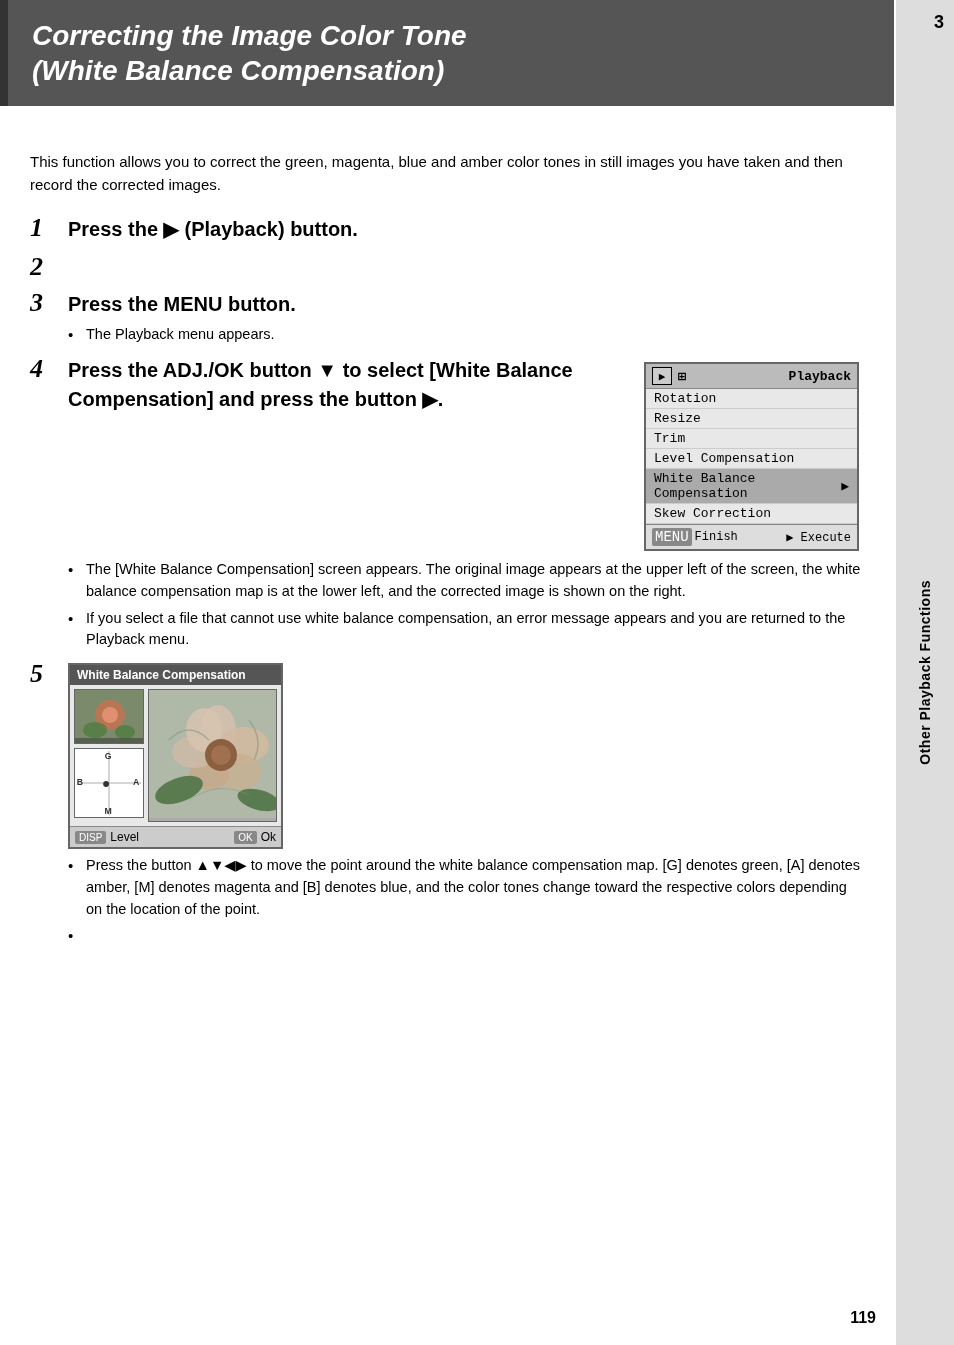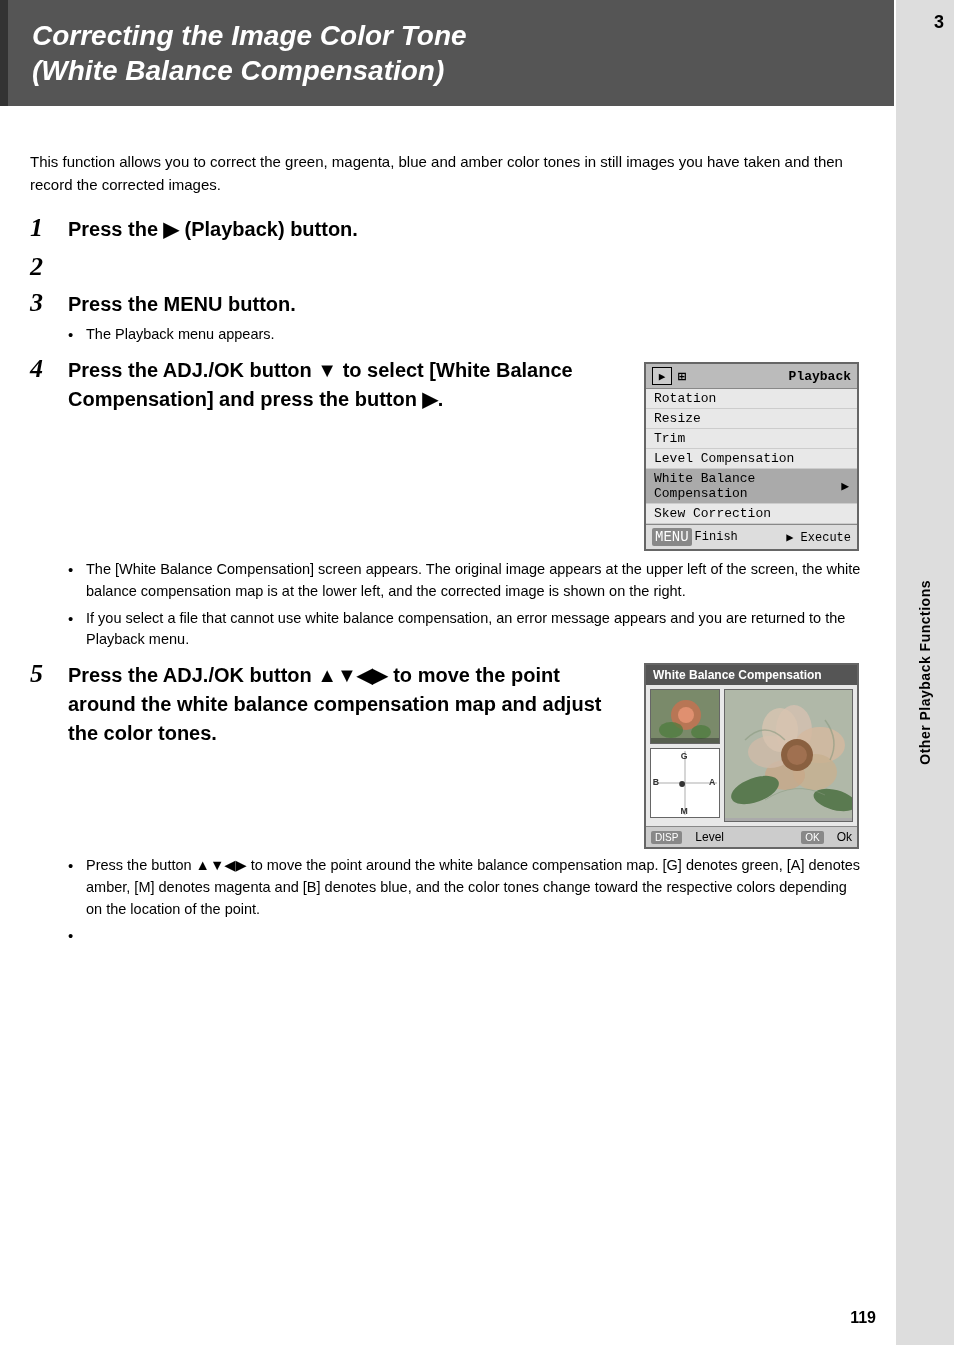--- a/index.html
+++ b/index.html
@@ -231,21 +231,21 @@
     .wb-footer {
       display: flex;
       justify-content: space-between;
       padding: 3px 5px;
       border-top: 1px solid #888;
       background: #ccc;
     }
     .wb-footer-btn {
       display: flex;
       align-items: center;
-      gap: 13px;
+      gap: 4px;
       font-size: 12px;
       justify-content: flex-end;
     }
     .wb-key {
       background: #888;
       color: #fff;
       padding: 1px 4px;
       font-size: 10px;
       border-radius: 2px;
     }
@@ -384,23 +384,20 @@
           <span class="bullet-dot">•</span>
           <span>If you select a file that cannot use white balance compensation, an error message appears and you are returned to the Playback menu.</span>
         </div>
       </div>
     </div>
 
     <div class="step">
       <div class="step-number">5</div>
       <div class="step-content">
         <div class="step5-row">
-          <div class="step5-text">
-            <div class="step-title">Press the ADJ./OK button ▲▼◀▶ to move the point around the white balance compensation map and adjust the color tones.</div>
-          </div>
 
           <div class="step5-image">
             <div class="wb-comp-container">
               <div class="wb-comp-title">White Balance Compensation</div>
               <div class="wb-comp-inner">
                 <div class="wb-left-panel">
 
                   <div class="wb-small-img">
                     <svg width="70" height="55" viewBox="0 0 70 55">
                       <rect width="70" height="55" fill="#7a8a6a"></rect>

